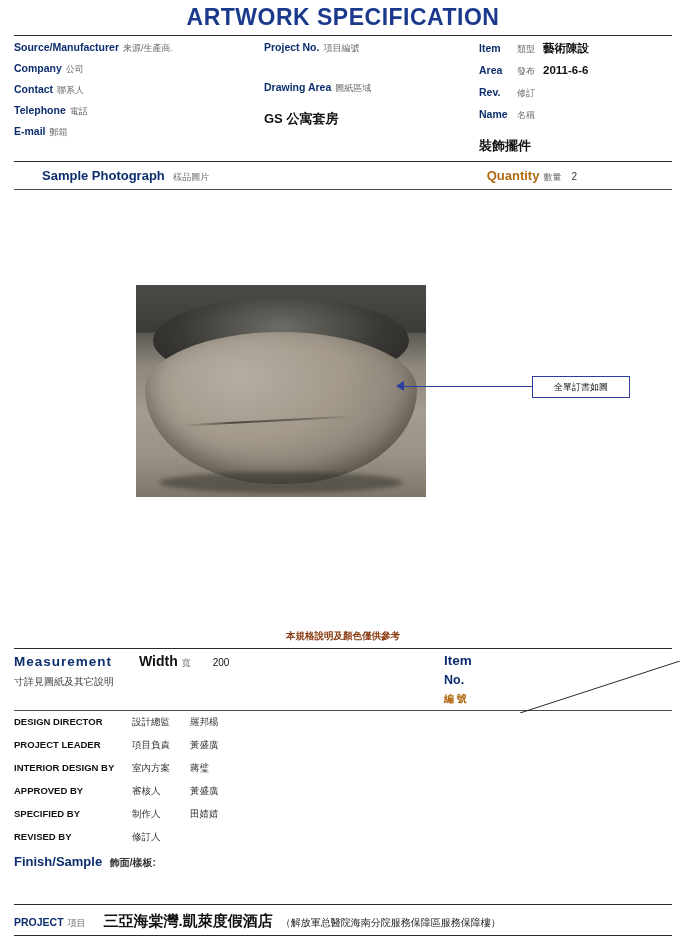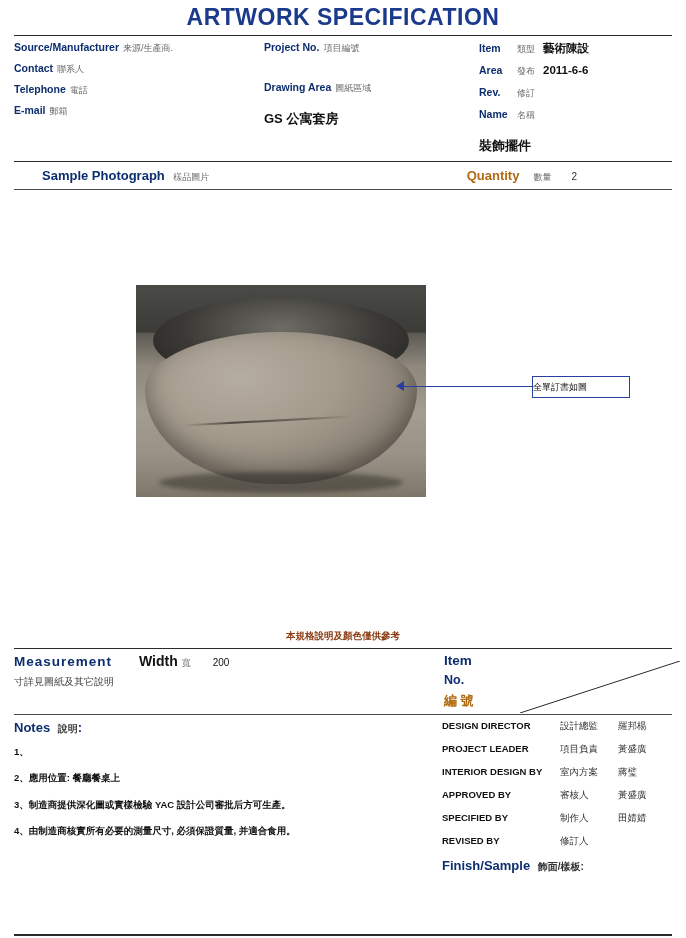--- a/index.html
+++ b/index.html
@@ -101,21 +101,20 @@
   .section-title {
     font-size: 13px;
     font-weight: bold;
     color: #0d2e6e;
     margin-left: 28px;
   }
   .qty-wrap {
     display: flex;
     align-items: baseline;
     margin-right: 95px;
-    gap: 10px;
   }
   .qty-title {
     font-size: 13px;
     font-weight: bold;
     color: #b06a12;
   }
   .qty-val {
     margin-left: 10px;
     font-size: 10px;
     color: #333;
@@ -178,20 +177,21 @@
   .callout-box {
     position: absolute;
     left: 518px;
     top: 186px;
     width: 98px;
     height: 22px;
     border: 1px solid #2b3fa0;
     box-sizing: border-box;
     display: flex;
     align-items: center;
+    justify-content: center;
     font-size: 9px;
     color: #111;
     background: #fff;
   }
   .callout-line {
     position: absolute;
     left: 385px;
     top: 196px;
     width: 133px;
     height: 1px;
@@ -264,21 +264,21 @@
     color: #0d2e6e;
     margin-bottom: 5px;
   }
   .item-no {
     font-size: 12.5px;
     font-weight: bold;
     color: #0d2e6e;
     margin-bottom: 5px;
   }
   .item-cn {
-    font-size: 13px;
+    font-size: 10px;
     color: #b06a12;
     font-weight: bold;
   }
   .diag-line {
     position: absolute;
     right: -8px;
     top: 8px;
     width: 160px;
     height: 52px;
   }
@@ -379,20 +379,25 @@
     <span class="title">ARTWORK SPECIFICATION</span>
   </div>
   <div class="rule"></div>
 
   <div class="header-block">
 
     <div class="hdr-col1">
       <div class="hdr-row">
         <span class="lbl-en">Source/Manufacturer</span>
         <span class="lbl-cn">来源/生產商.</span>
+        <span class="val"></span>
+      </div>
+      <div class="hdr-row">
+        <span class="lbl-en">Company</span>
+        <span class="lbl-cn">公司</span>
         <span class="val"></span>
       </div>
       <div class="hdr-row">
         <span class="lbl-en">Contact</span>
         <span class="lbl-cn">聯系人</span>
         <span class="val"></span>
       </div>
       <div class="hdr-row">
         <span class="lbl-en">Telephone</span>
         <span class="lbl-cn">電話</span>
@@ -494,30 +499,20 @@
       <div class="item-cn">編 號</div>
       <svg class="diag-line" viewBox="0 0 160 52">
         <line x1="0" y1="52" x2="160" y2="0" stroke="#2a2a2a" stroke-width="1"></line>
       </svg>
     </div>
   </div>
 
   <div class="rule rule-thin"></div>
 
   <div class="lower-block">
-    <div class="notes-col">
-      <div class="notes-title">
-        <span>Notes</span>
-        <span class="lbl-cn">說明</span><span>:</span>
-      </div>
-      <div class="note-item">1、</div>
-      <div class="note-item">2、應用位置: 餐廳餐桌上</div>
-      <div class="note-item">3、制造商提供深化圖或實樣檢驗 YAC 設計公司審批后方可生產。</div>
-      <div class="note-item">4、由制造商核實所有必要的測量尺寸, 必須保證質量, 并適合食用。</div>
-    </div>
 
     <div class="sign-col">
       <div class="sign-row">
         <span class="sign-lbl">DESIGN DIRECTOR</span>
         <span class="sign-cn">設計總監</span>
         <span class="sign-val">羅邦楊</span>
       </div>
       <div class="sign-row">
         <span class="sign-lbl">PROJECT LEADER</span>
         <span class="sign-cn">項目負責</span>
@@ -545,17 +540,23 @@
       </div>
       <div class="finish-line">
         <span>Finish/Sample</span>
         <span class="lbl-cn">飾面/樣板:</span>
       </div>
     </div>
   </div>
 
   <div class="footer">
     <div class="footer-rule-top"></div>
+    <div class="footer-row">
+      <span class="footer-lbl">PROJECT</span>
+      <span class="lbl-cn">項目</span>
+      <span class="footer-main">三亞海棠灣.凱萊度假酒店</span>
+      <span class="footer-sub">（解放軍总醫院海南分院服務保障區服務保障樓）</span>
+    </div>
     <div class="footer-bottom-rule"></div>
     <div class="footer-tail"></div>
   </div>
 
 </div>
 
 </body></html>

